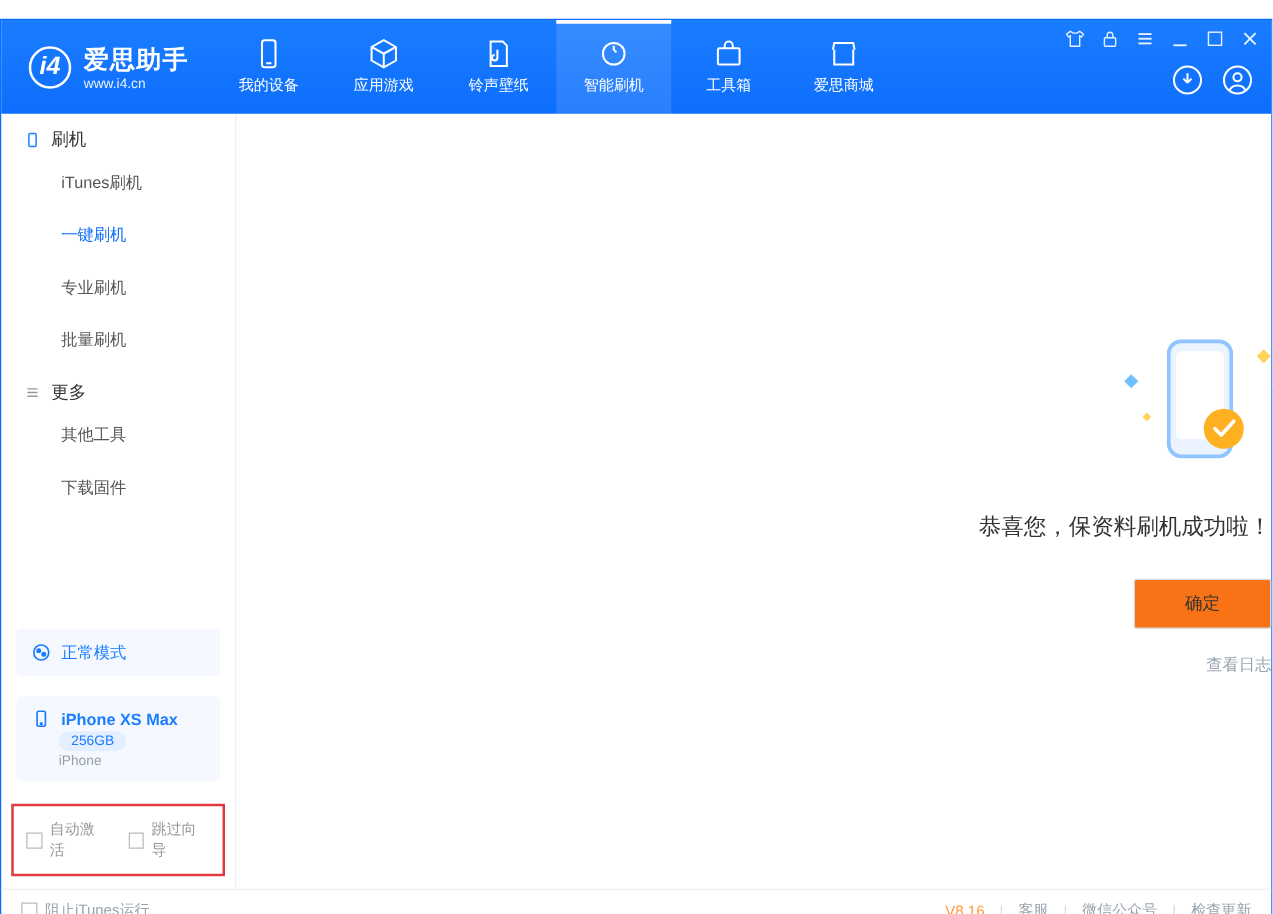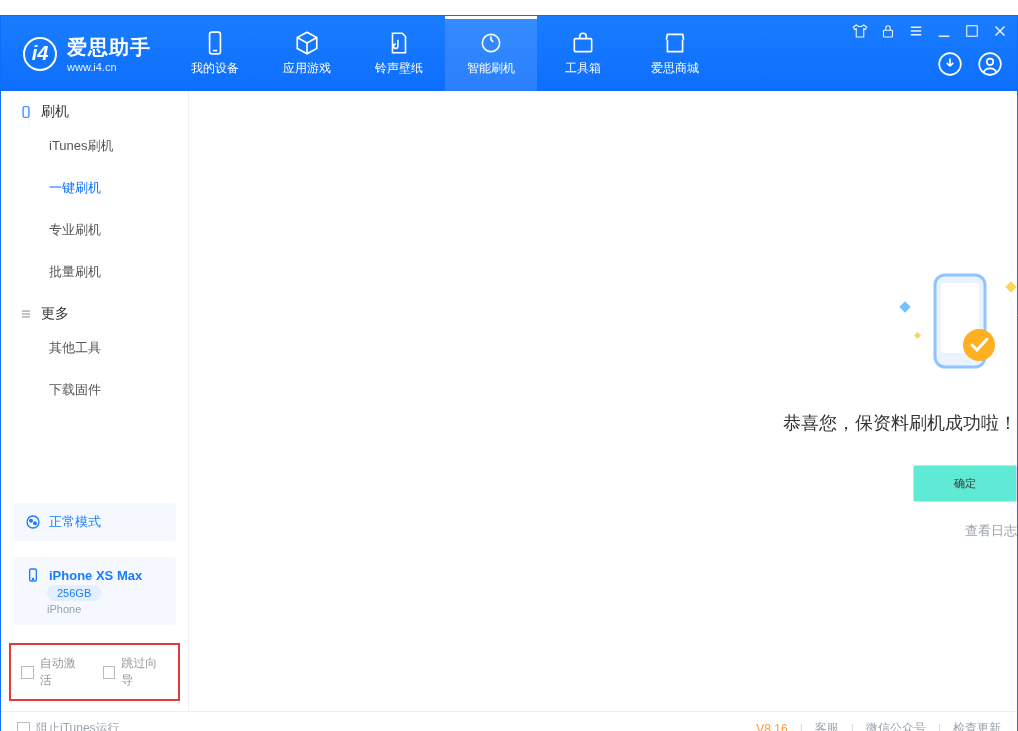--- a/index.html
+++ b/index.html
@@ -41,21 +41,21 @@
 .device-sub { color: #96a1ad; font-size: 11px; margin-left: 22px; }
 
 .checkbox-row { border: 2px solid #e03a3a; margin: 10px 8px; padding: 10px; display: flex; gap: 16px; align-items: center; }
 .cb { display: flex; align-items: center; gap: 6px; font-size: 12px; color: #999; cursor: pointer; }
 .cb-box { width: 13px; height: 13px; border: 1px solid #bbb; background: #fff; }
 
 
 .main { flex: 1; position: relative; display: flex; flex-direction: column; align-items: flex-end; justify-content: center; }
 .phone-illus { position: relative; width: 120px; height: 120px; margin-bottom: 28px; }
 .success-text { font-size: 18px; color: #333; margin-bottom: 30px; }
-.ok-btn { border: 1px solid #d6dbe1; background: #5eead4; padding: 10px 40px; font-size: 11px; color: #333; cursor: pointer; border-radius: 2px; margin-bottom: 20px; }
+.ok-btn { border: 1px solid #d6dbe1; background: #f97316; padding: 10px 40px; font-size: 14px; color: #333; cursor: pointer; border-radius: 2px; margin-bottom: 20px; }
 .log-link { color: #9aa3ad; font-size: 13px; cursor: pointer; }
 
 
 .footer { height: 34px; border-top: 1px solid #eef0f3; display: flex; align-items: center; padding: 0 16px; font-size: 12px; color: #9aa3ad; }
 .footer .cb { color: #9aa3ad; }
 .footer-right { margin-left: auto; display: flex; align-items: center; gap: 12px; }
 .footer-link { color: #9aa3ad; cursor: pointer; }
 .footer-sep { color: #d6dbe1; }
 .ver { color: #ff9a3a; }
 

